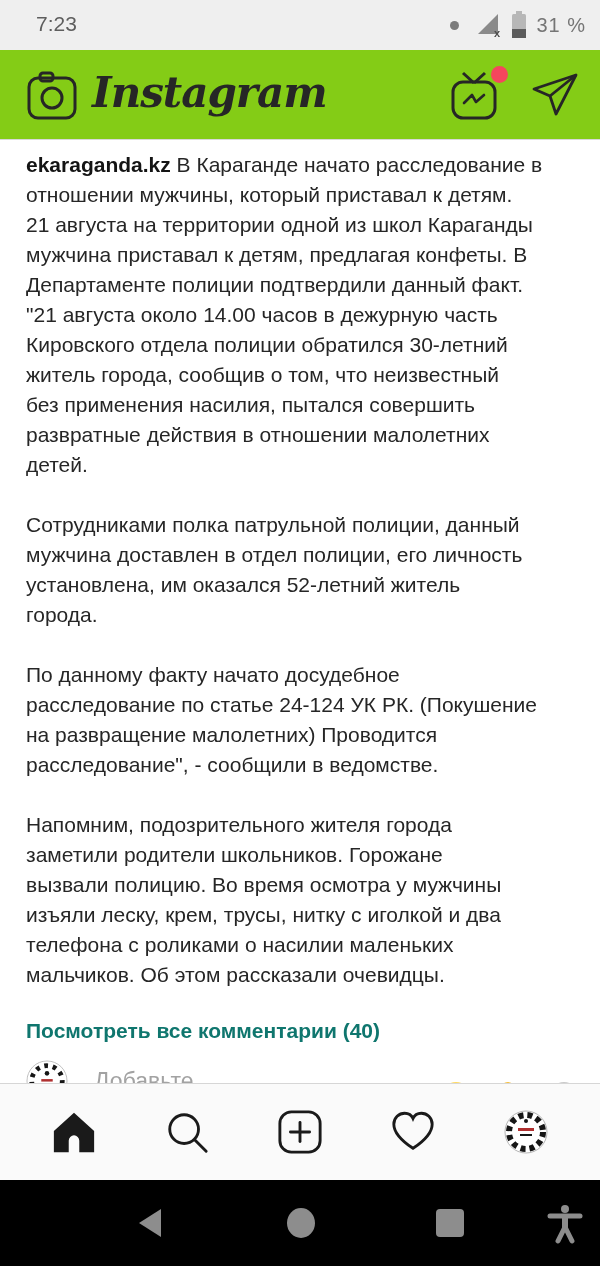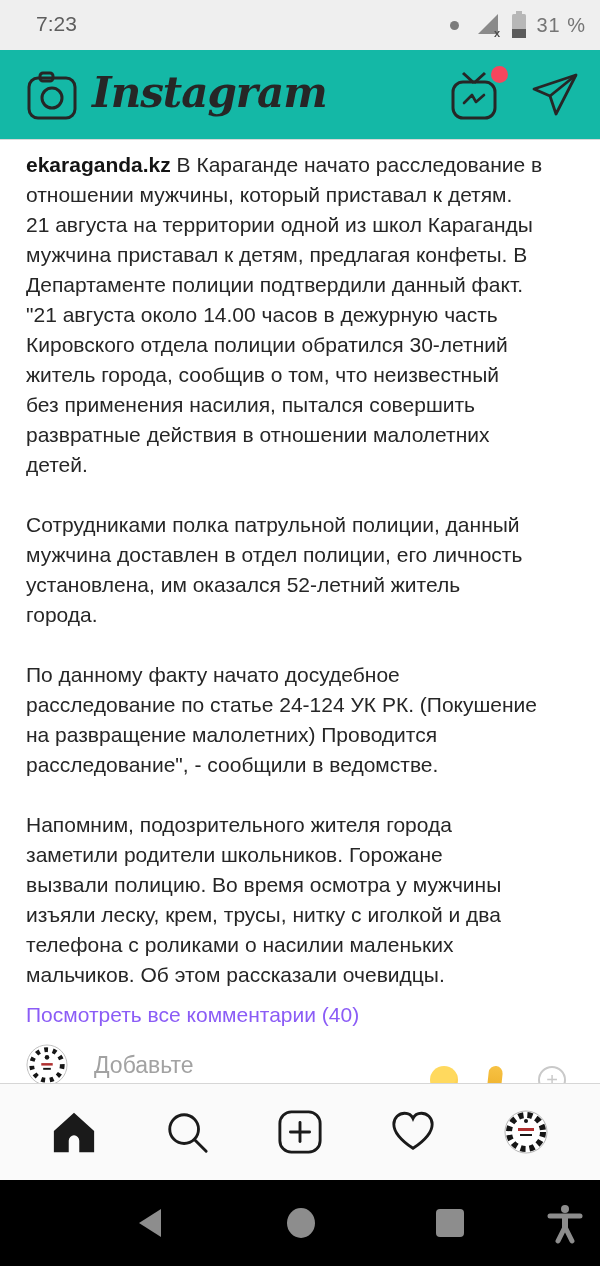--- a/index.html
+++ b/index.html
@@ -10,36 +10,36 @@
   
   .statusbar { position:absolute; top:0; left:0; width:600px; height:50px;
     background:#efefef; display:flex; align-items:center; }
   .sb-time { position:absolute; left:36px; top:12px; font-size:21px; color:#5e5e5e; }
   .sb-right { position:absolute; right:14px; top:0; height:50px; display:flex; align-items:center; gap:9px; }
   .sb-dot { width:9px; height:9px; border-radius:50%; background:#7c7c7c; margin-right:8px; }
   .sb-batt-text { font-size:20px; color:#757575; letter-spacing:1px; }
 
   
   .appbar { position:absolute; top:50px; left:0; width:600px; height:90px;
-    background:#14b8a6; border-bottom:1px solid #d8d8d8; }
+    background:#84cc16; border-bottom:1px solid #d8d8d8; }
   .cam-btn { position:absolute; left:26px; top:20px; width:52px; height:52px; }
   .logo { position:absolute; left:92px; top:18px; font-family:"DejaVu Serif",serif;
     font-style:italic; font-weight:bold; font-size:42px; color:#262626; letter-spacing:-1px; }
   .igtv-btn { position:absolute; right:96px; top:20px; width:56px; height:52px; }
   .igtv-dot { position:absolute; right:-4px; top:-4px; width:17px; height:17px;
     border-radius:50%; background:#f5465d; }
   .dm-btn { position:absolute; right:22px; top:22px; width:48px; height:46px; }
 
   
-  .content { position:absolute; top:141px; left:0; width:600px; padding:9px 22px 0 26px; background:#fff; }
+  .content { position:absolute; top:141px; left:0; width:600px; padding:9px 10px 0 26px; background:#fff; }
   .caption { font-size:21px; line-height:30px; color:#262626; }
   .caption .uname { font-weight:bold; color:#141414; }
   .pre { white-space:pre-line; }
   .cap-body { }
-  .comments-link { margin-top:10px; font-size:21px; line-height:30px; color:#8b5cf6; }
+  .comments-link { margin-top:26px; font-size:21px; line-height:30px; color:#0f766e;font-weight:bold; }
 
   
   .comment-row { margin-top:14px; position:relative; height:60px; display:flex; align-items:flex-start; }
   .c-avatar { width:42px; height:42px; border-radius:50%; overflow:hidden; flex:0 0 auto; }
   .c-placeholder { margin-left:26px; font-size:23px; color:#a2a2a2; padding-top:8px; }
   .quick-emoji { position:absolute; right:12px; top:22px; display:flex; align-items:flex-start; gap:22px; }
   .emo-smile { width:28px; height:28px; border-radius:50%;
     background:radial-gradient(circle at 35% 30%, #ffd95e 0 60%, #f5b62c 100%); }
   .emo-hands { width:14px; height:26px; margin-left:8px; border-radius:7px 7px 4px 4px;
     background:linear-gradient(#f7c244,#eeb02a); transform:rotate(6deg); }

